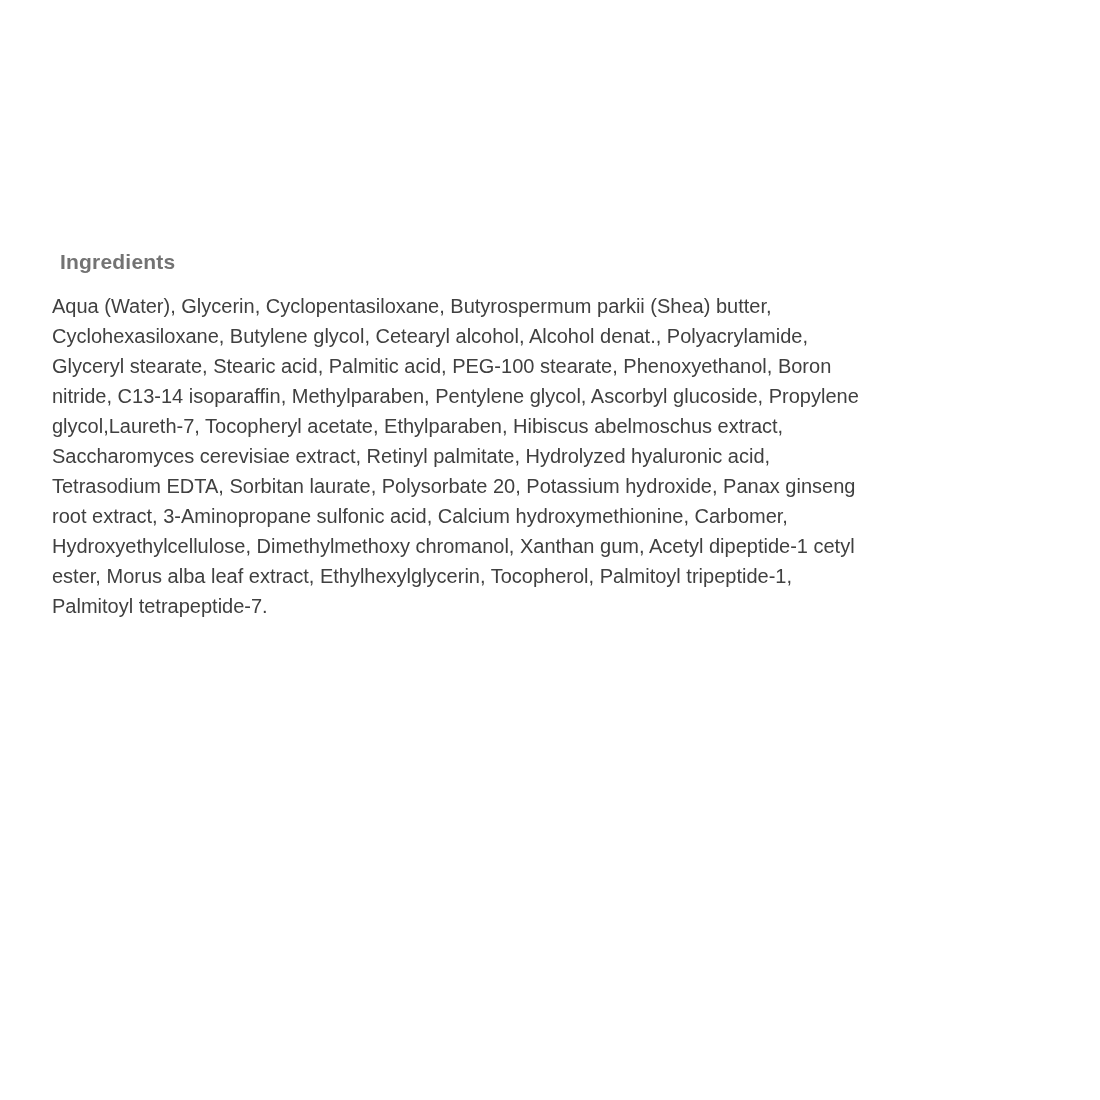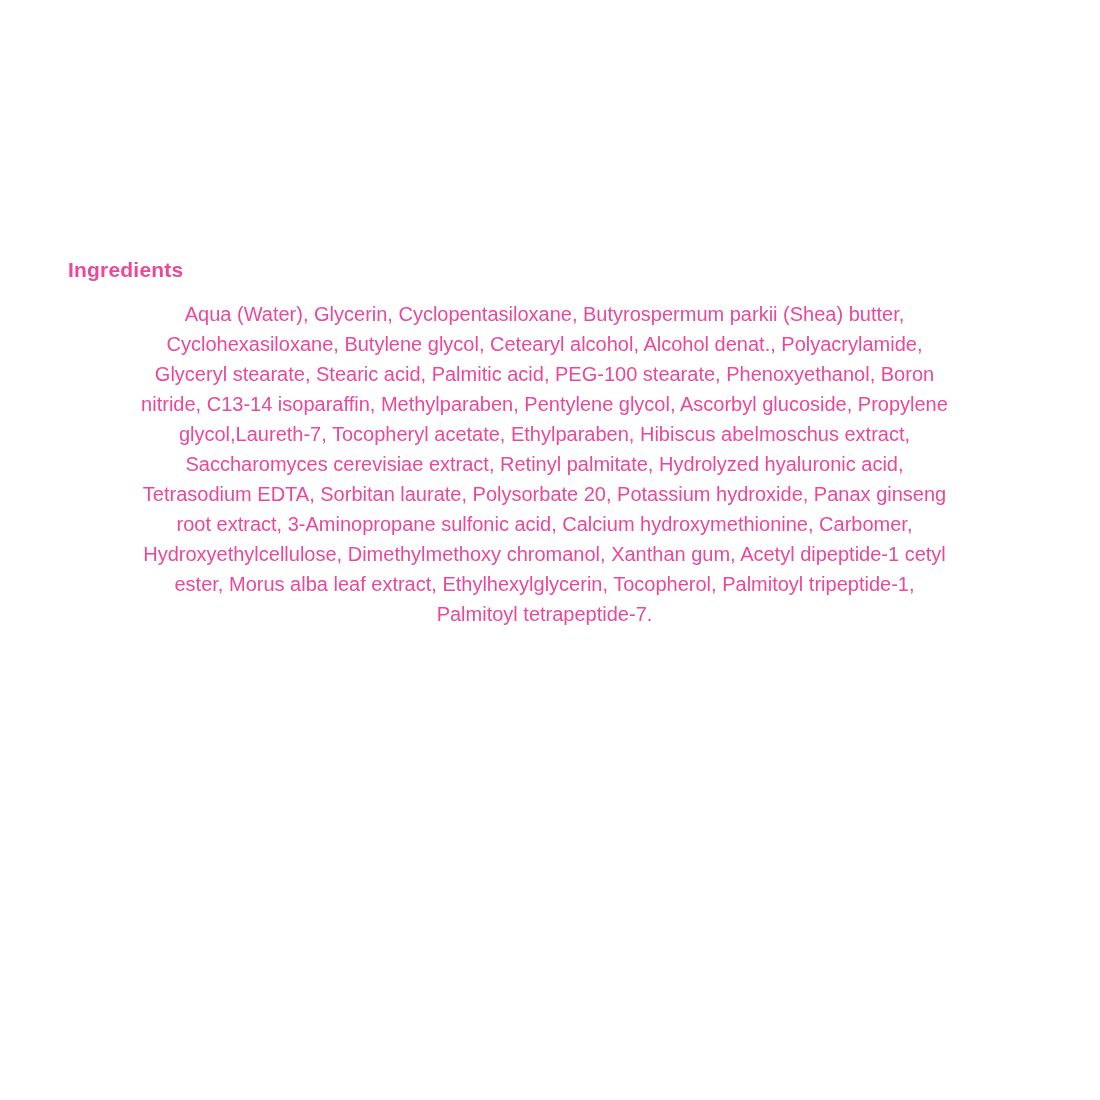--- a/index.html
+++ b/index.html
@@ -14,36 +14,35 @@
     overflow: hidden;
   }
   .page {
     width: 1100px;
     height: 1100px;
     background: #ffffff;
     box-sizing: border-box;
     padding: 240px 52px 0 52px;
   }
   .ingredients-heading {
-    margin: 16px;
+    margin: 8px;
     font-size: 21px;
     line-height: 27px;
     font-weight: 700;
-    color: #ec4899;
+    color: #737373;
     letter-spacing: 0.2px;
   }
   .ingredients-text {
     margin: 16px 0 0 0;
     width: 985px;
     font-size: 20px;
     line-height: 30px;
     font-weight: 400;
-    color: #ec4899;
+    color: #404040;
     white-space: pre-line;
-    text-align: center;
   }
 </style>
 </head>
 <body>
 
 <div class="page">
   <section>
     <h2 class="ingredients-heading">Ingredients</h2>
     <p class="ingredients-text">Aqua (Water), Glycerin, Cyclopentasiloxane, Butyrospermum parkii (Shea) butter,
 Cyclohexasiloxane, Butylene glycol, Cetearyl alcohol, Alcohol denat., Polyacrylamide,

